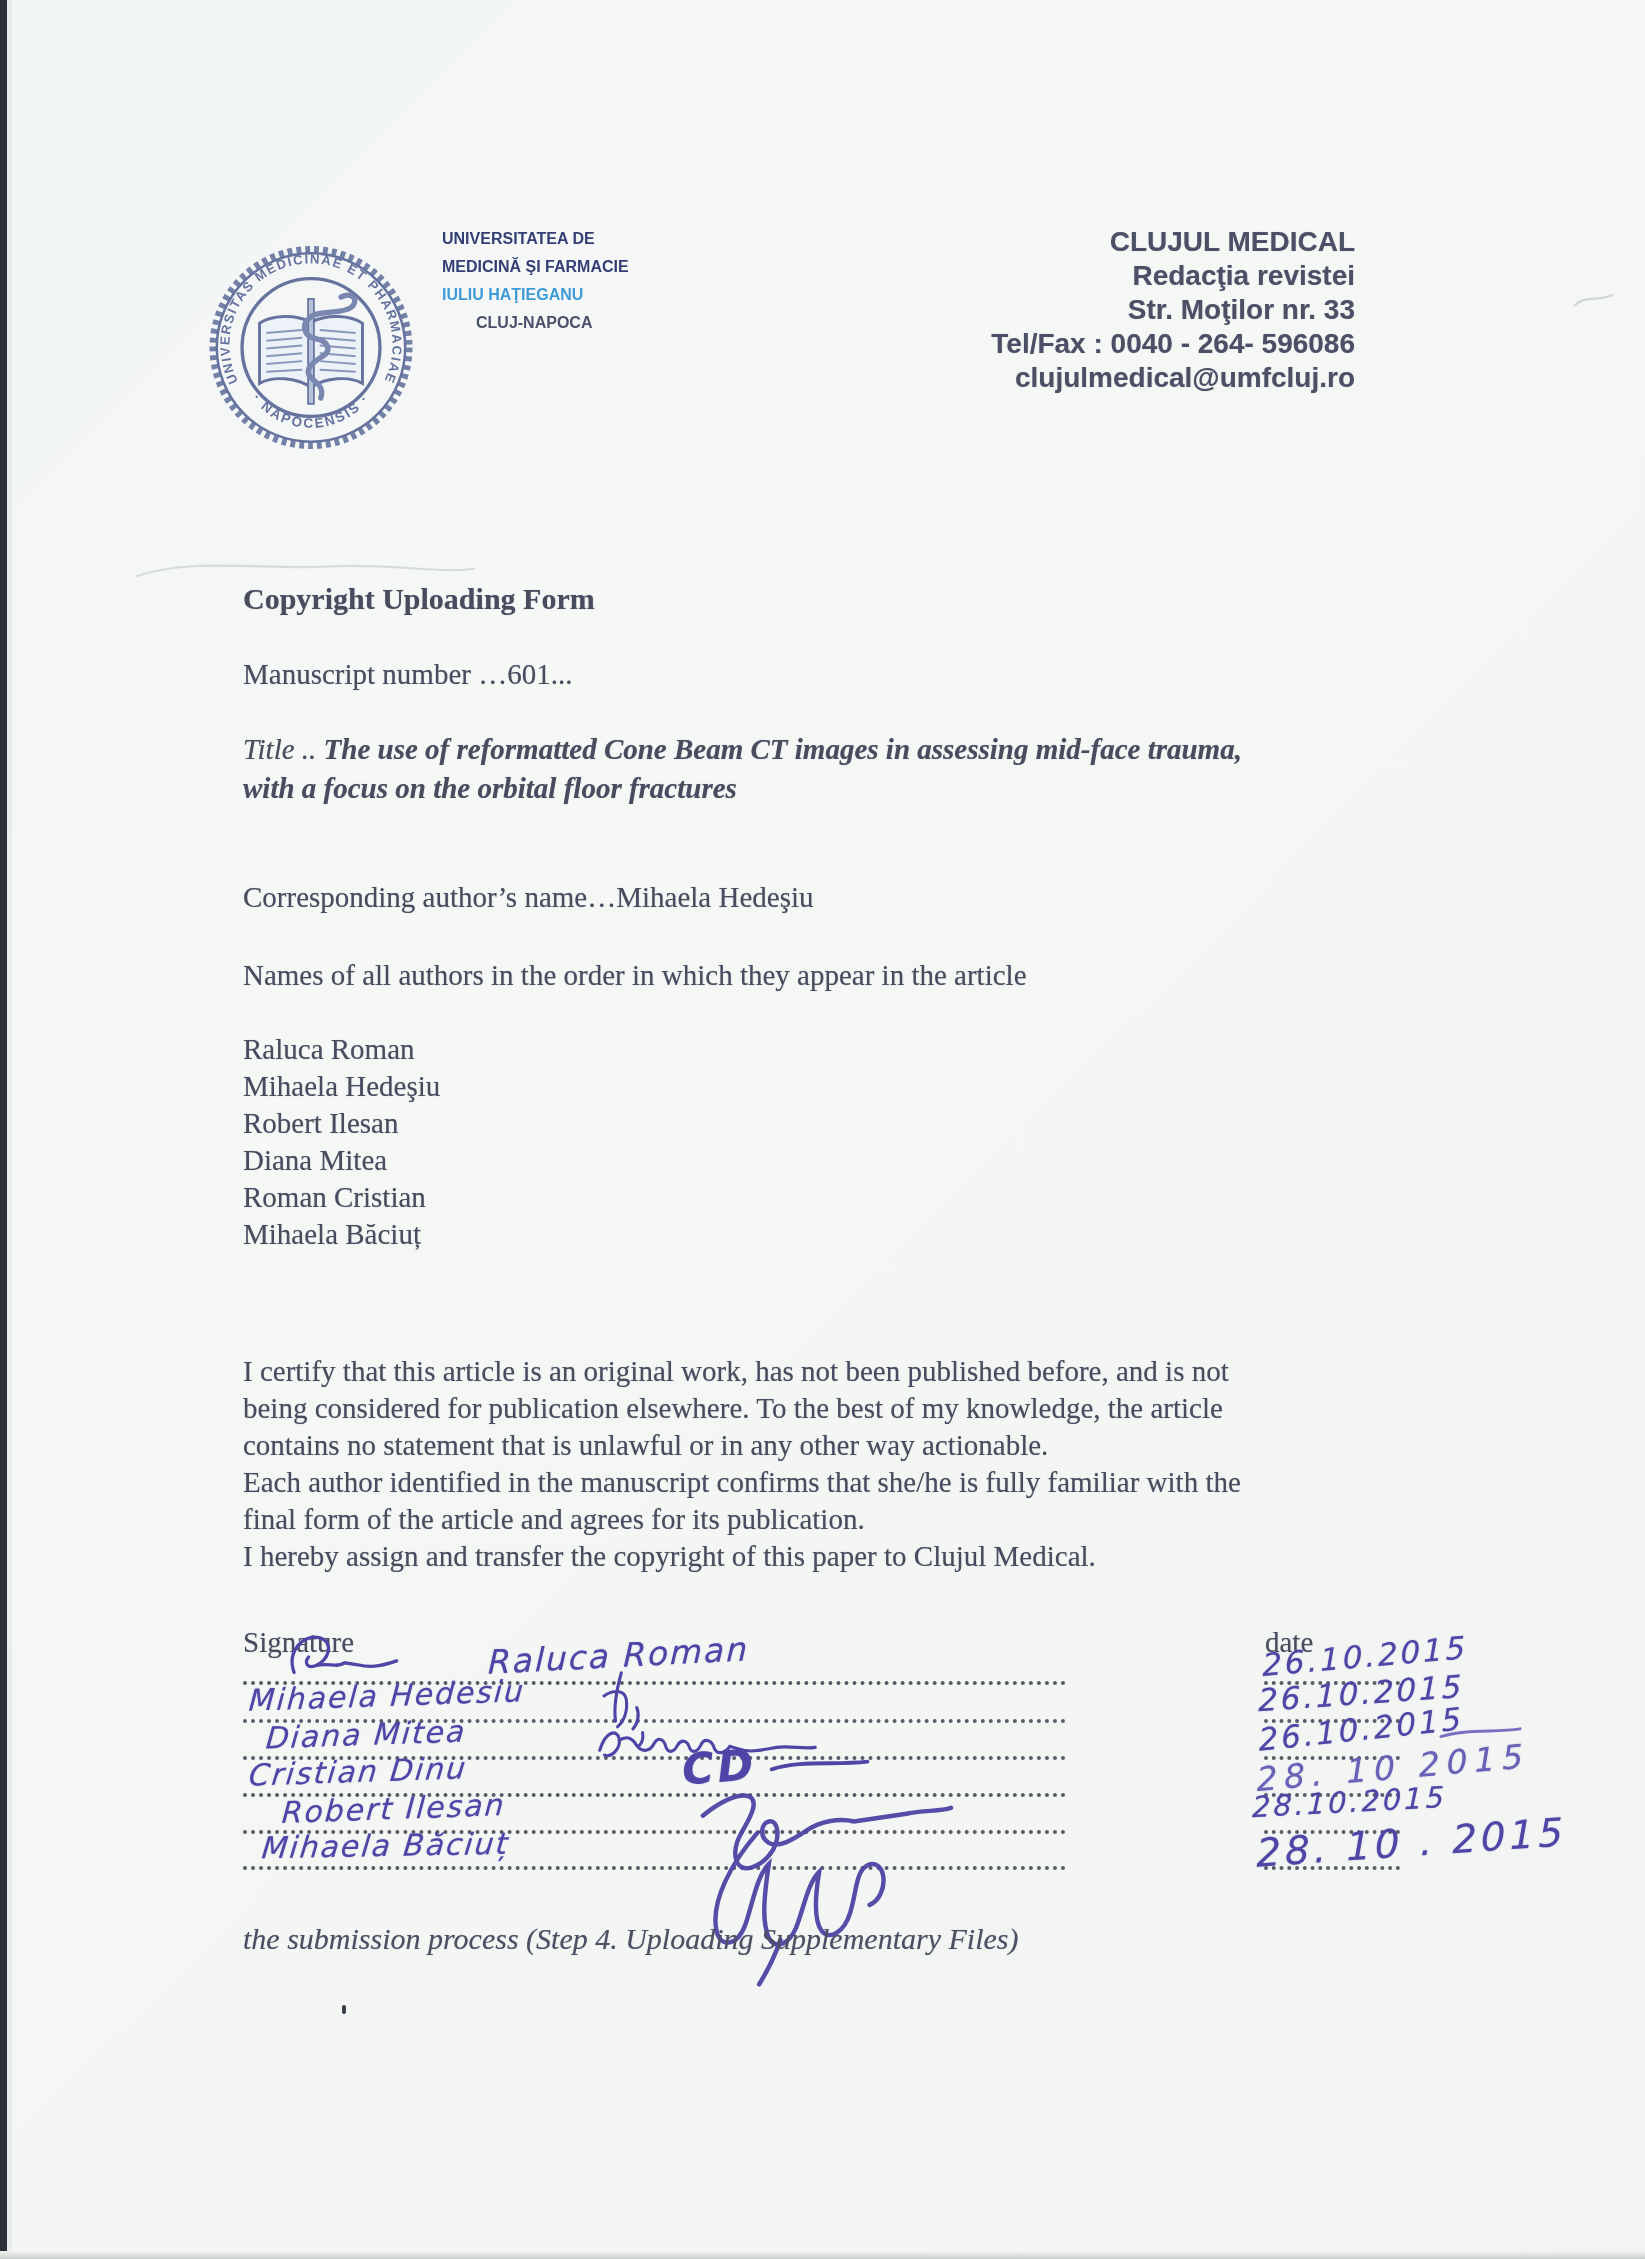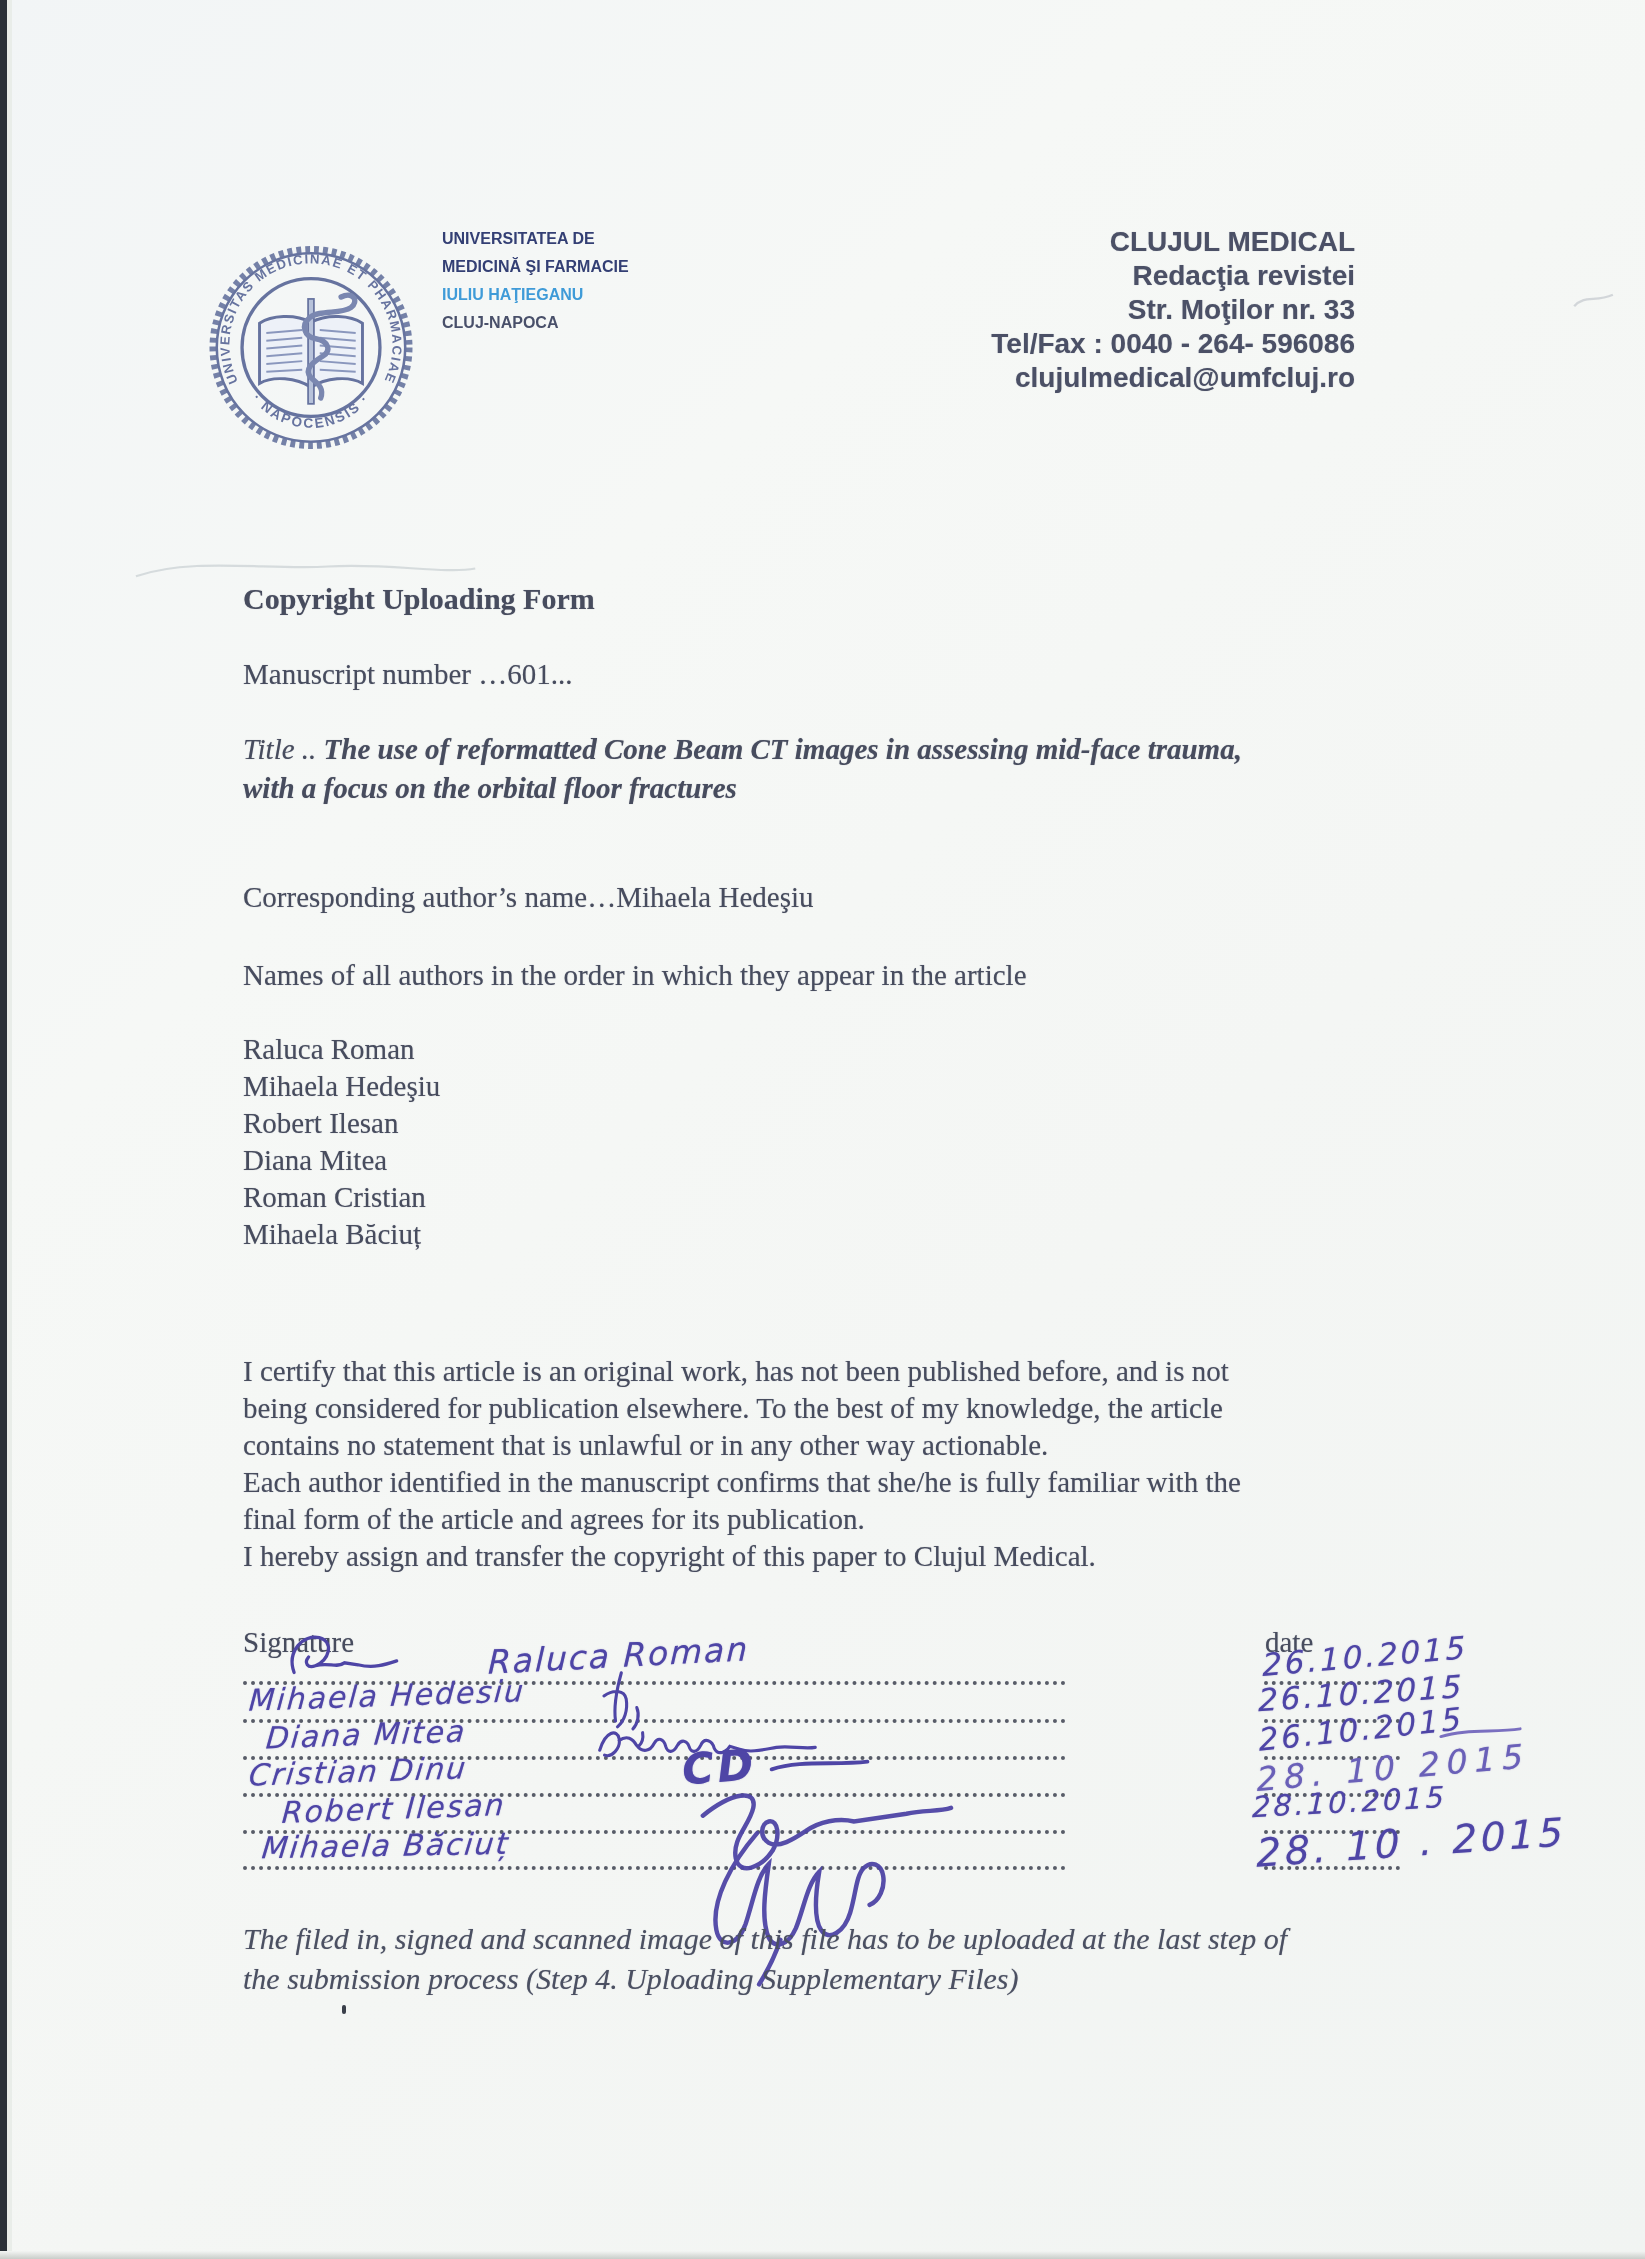--- a/index.html
+++ b/index.html
@@ -13,21 +13,21 @@
   .soft{text-shadow:0 0 1px rgba(70,75,95,.45);}
 
   
   .seal{position:absolute;left:207px;top:229px;}
   .logo-block{position:absolute;left:442px;top:219px;}
   .logo-acronym{font-family:"Liberation Serif",serif;font-weight:700;font-size:93px;line-height:89px;
         color:#575c86;letter-spacing:2.9px;text-shadow:0 0 1px rgba(87,92,134,.5);}
   .logo-lines{margin-top:5.8px;font-family:"Liberation Sans",sans-serif;font-weight:700;
         font-size:16px;line-height:28px;color:#333f74;}
   .logo-line3{color:#3f9bd8;}
-  .logo-line4{color:#49506a;}
+  .logo-line4{color:#49506a;margin-left:34px;}
   .address{position:absolute;right:291px;top:225px;text-align:right;
         font-family:"Liberation Sans",sans-serif;font-weight:700;font-size:28px;line-height:34px;
         color:#4b5066;text-shadow:0 0 1px rgba(75,80,102,.4);}
 
   
   .abs{position:absolute;}
   .heading{left:243px;top:582px;font-size:30px;font-weight:700;}
   .manuscript{left:243px;top:658px;font-size:29px;}
   .title-block{left:243px;top:730px;font-size:29px;line-height:39px;width:1213px;font-style:italic;}
   .corresponding{left:243px;top:881px;font-size:29px;}
@@ -231,20 +231,19 @@
         <g fill="none" stroke="#4e45a6" stroke-width="4.6" stroke-linecap="round" opacity=".95">
           <path d="M44,44 C74,20 100,16 96,36 C92,54 74,68 78,88 C82,106 104,98 116,80 C124,66 122,48 112,50 C104,52 102,66 112,72 C122,78 138,68 150,60 C164,50 184,46 200,50 L254,42 C272,38 288,40 300,36"></path>
           <path d="M100,62 C74,92 52,132 58,162 C62,182 80,178 88,156 C96,132 100,106 112,94 C108,122 104,152 112,170 C118,182 132,178 140,160 C148,140 152,114 164,102 C160,126 158,150 166,162 C174,174 190,164 196,144 C202,124 202,106 210,98 C218,90 228,94 230,106 C232,118 226,132 216,136"></path>
           <path d="M124,172 C116,196 108,208 102,218"></path>
         </g>
       </svg>
     </div>
   </div>
 
   <div class="abs footer-note soft">
-    <div>The filed in, signed and scanned image of this file has to be uploaded at the last step of</div>
     <div>the submission process (Step 4. Uploading Supplementary Files)</div>
   </div>
   <div class="stray-dot"></div>
 
   <div class="scan-edge-bottom"></div>
 </div>
 
 
 </body></html>

